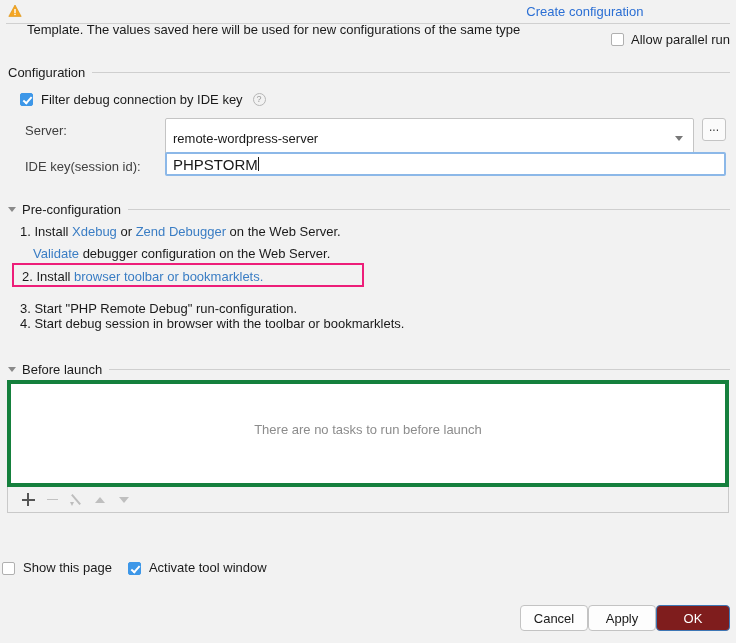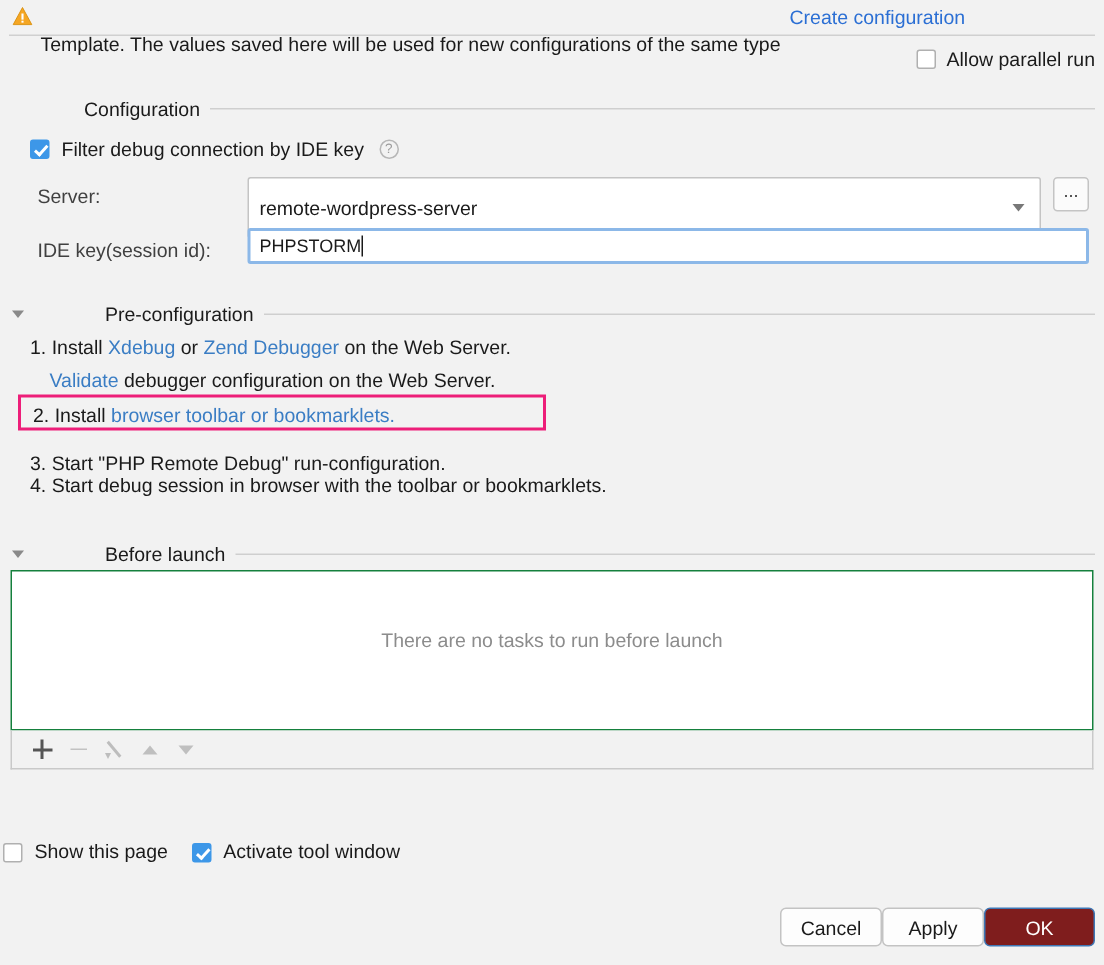--- a/index.html
+++ b/index.html
@@ -108,21 +108,20 @@
     border-top: 5px solid #8a8a8a;
     margin-right: 6px;
     flex: 0 0 auto;
     cursor: pointer;
   }
   .group-caption .cap-text {
     font-size: 13px;
     color: #1a1a1a;
     white-space: nowrap;
     padding-right: 7px;
-    margin-left: 48px;
   }
   .group-caption .cap-line {
     flex: 1 1 auto;
     height: 1px;
     background: #cfcfcf;
   }
 
   
   .filter-row {
     position: absolute;
@@ -206,21 +205,21 @@
     box-sizing: border-box;
     background: #ffffff;
     border: 2px solid #8cb8e8;
     border-radius: 2px;
     display: flex;
     align-items: center;
     cursor: text;
   }
   .text-field .tf-value {
     padding-left: 6px;
-    font-size: 12px;
+    font-size: 15px;
     color: #1a1a1a;
     white-space: nowrap;
   }
   .caret {
     width: 1px;
     height: 14px;
     background: #1a1a1a;
     margin-left: 0px;
   }
 
@@ -248,21 +247,21 @@
     background: transparent;
   }
 
   
   .bl-panel {
     position: absolute;
     left: 7px; top: 380px;
     width: 722px; height: 107px;
     box-sizing: border-box;
     background: #ffffff;
-    border: 1px solid #15803d;
+    border: 4px solid #15803d;
   }
   .bl-empty {
     position: absolute;
     left: 0; right: 0;
     top: 38px;
     text-align: center;
     font-size: 13px;
     color: #8c8c8c;
   }
   .bl-toolbar {

